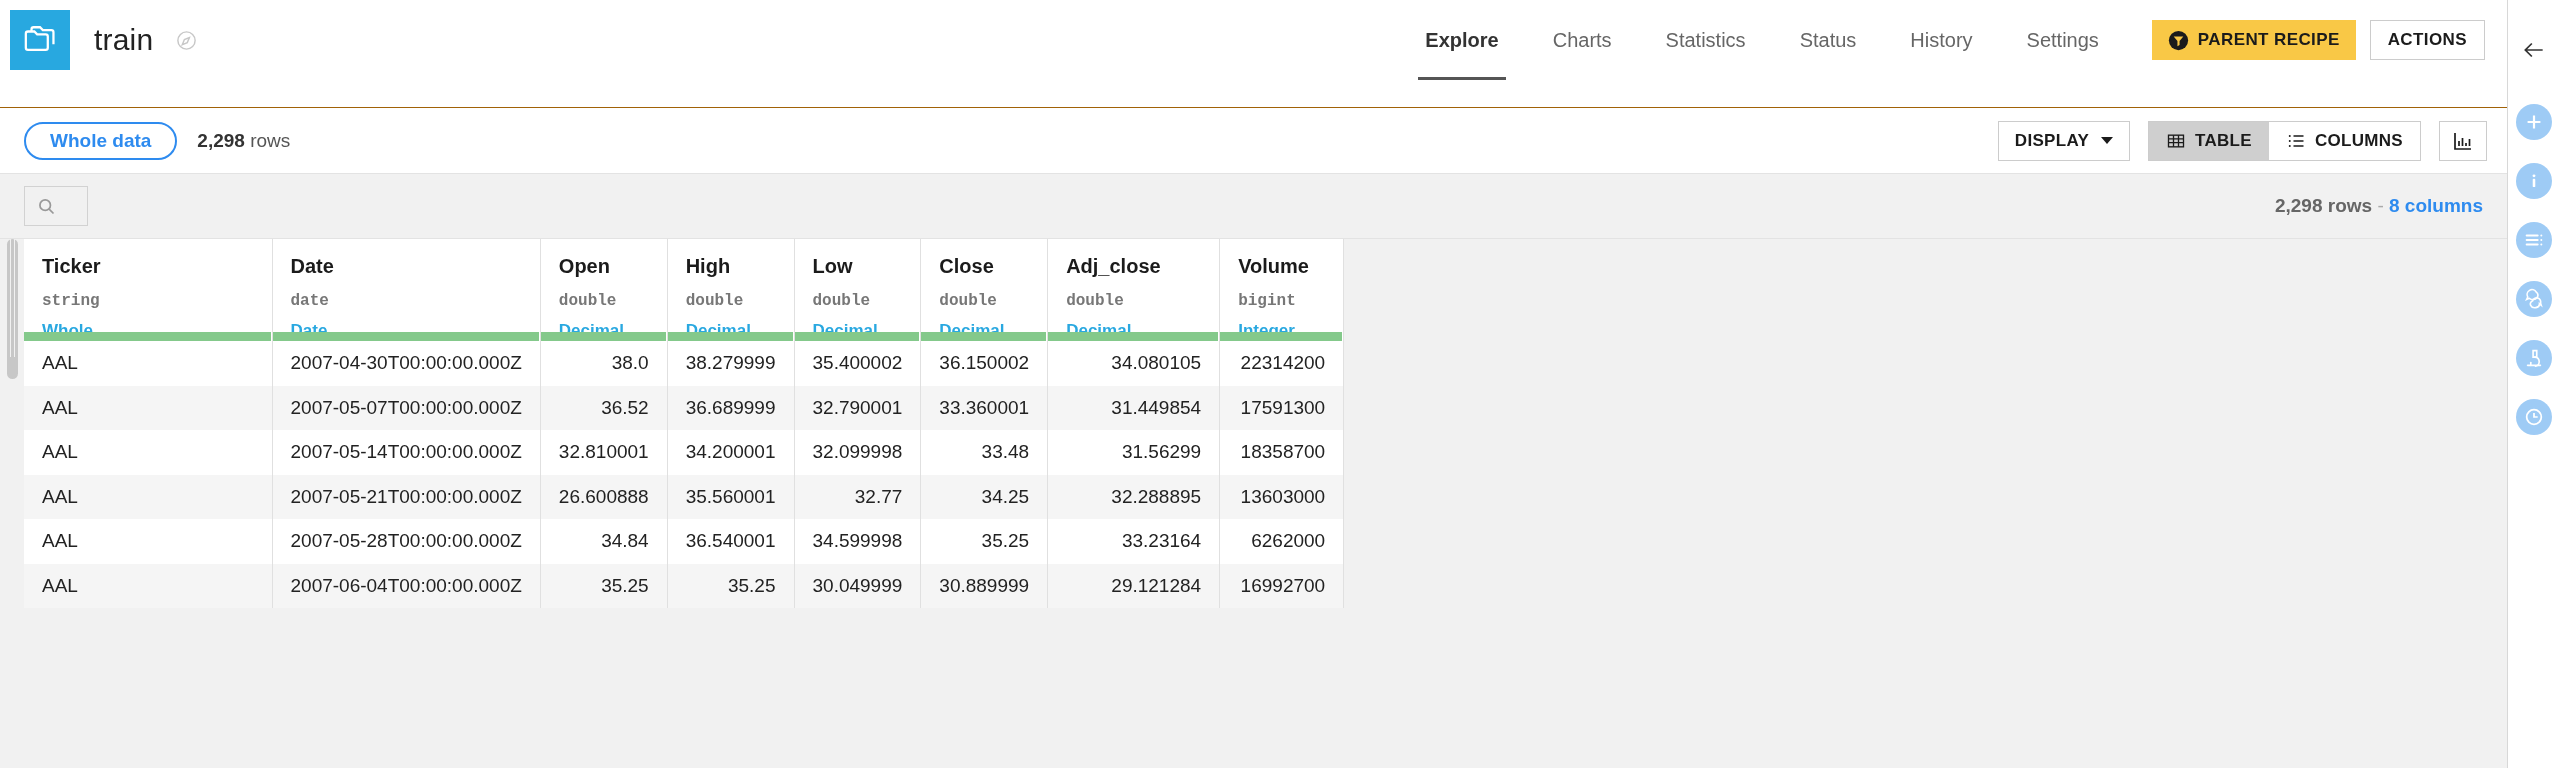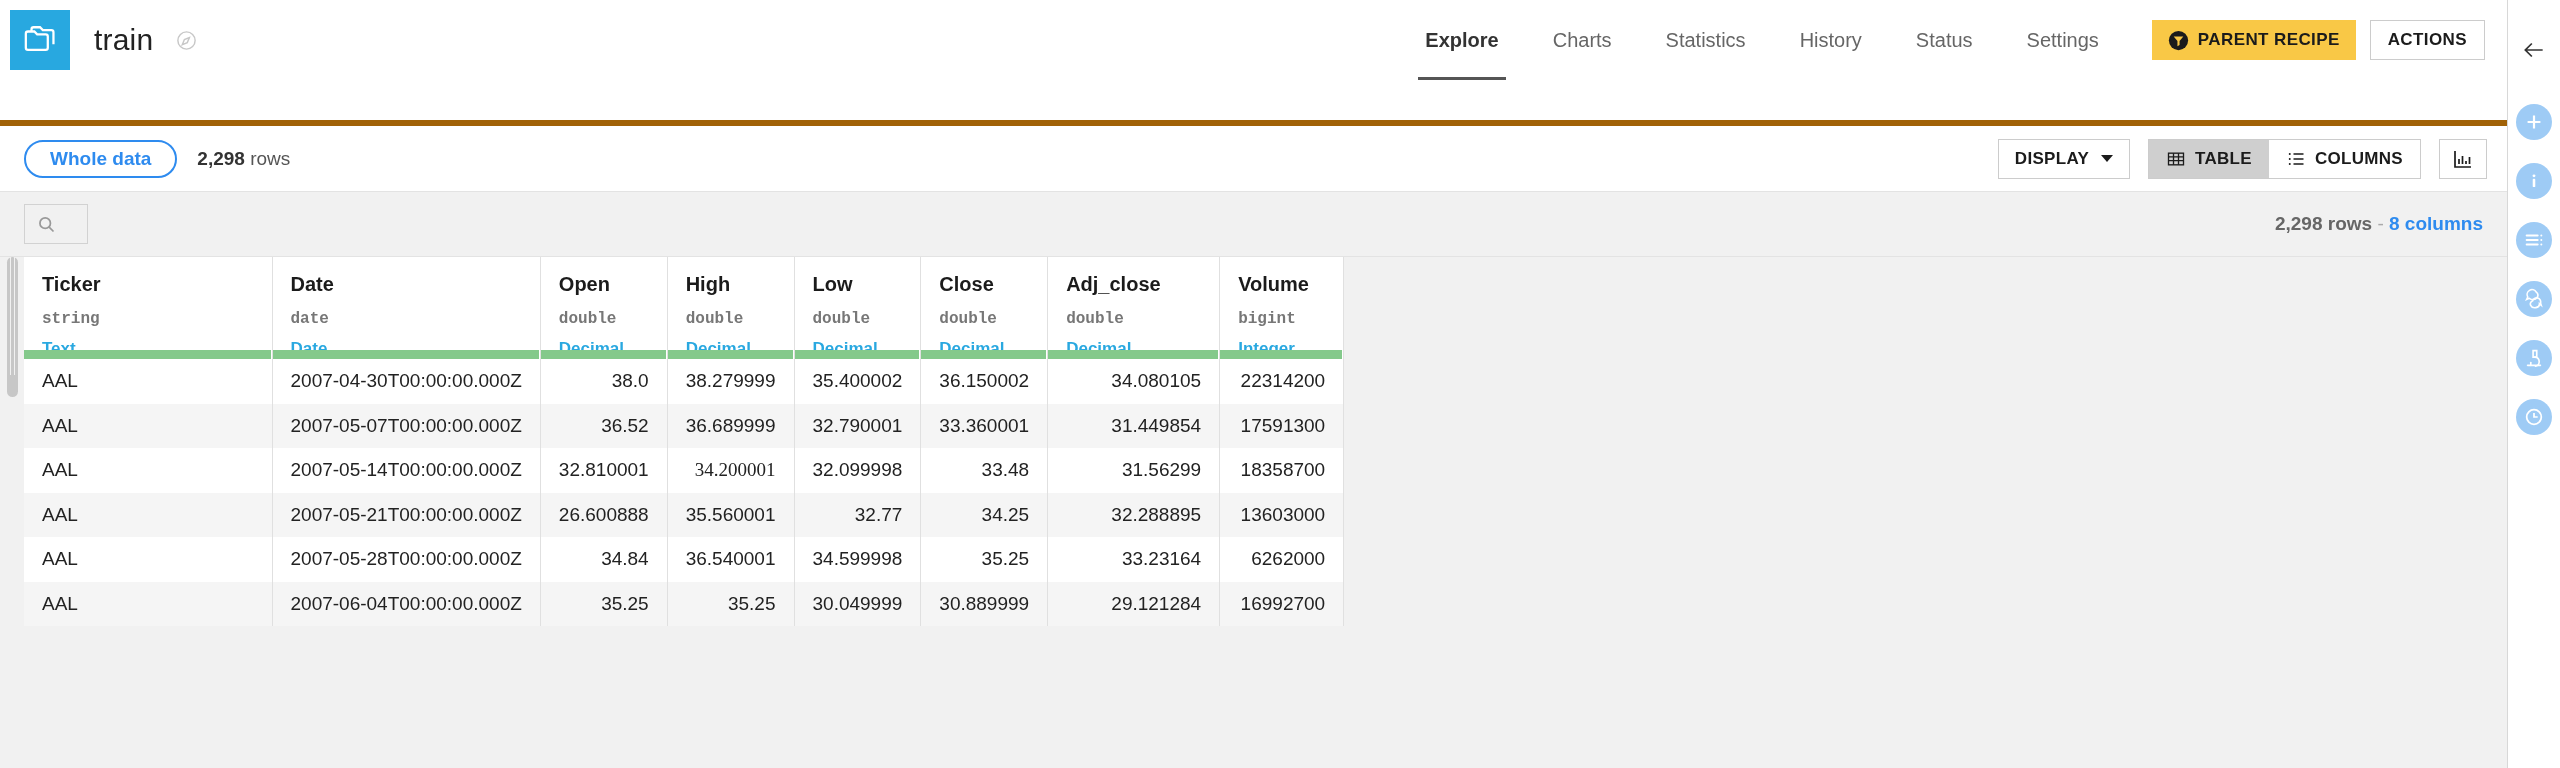--- a/index.html
+++ b/index.html
@@ -9,22 +9,22 @@
     font-family: "Liberation Sans", sans-serif;
     overflow: hidden;
   }
   #app { position: relative; width: 2560px; height: 768px; display: flex; }
 
   
   #main { width: 2507px; height: 768px; position: relative; background: #fff; }
 
   
   .header {
-    height: 126px; display: flex; align-items: stretch;
-    background: #ffffff; border-bottom: 6px solid #a16207;
+    height: 108px; display: flex; align-items: stretch;
+    background: #ffffff; border-bottom: 1px solid #a16207;
     position: relative;
   }
   .folder-badge {
     width: 60px; height: 60px; margin: 10px 0 0 10px;
     background: #28a8e0; display: flex; align-items: center; justify-content: center;
     flex: 0 0 auto;
   }
   .folder-badge svg { width: 34px; height: 34px; }
   .title-wrap { display: flex; align-items: center; padding-left: 24px; height: 80px; flex: 0 0 auto; }
   .ds-title { font-size: 30px; color: #222; font-weight: 400; letter-spacing: .2px; }
@@ -162,22 +162,22 @@
             <circle cx="12" cy="12" r="9"></circle>
             <path d="M15 9l-2.2 5.2L7.6 16.4 9.8 11z"></path>
           </svg>
         </span>
       </div>
 
       <div class="nav">
         <a class="nav-tab active">Explore</a>
         <a class="nav-tab">Charts</a>
         <a class="nav-tab">Statistics</a>
+        <a class="nav-tab">Status</a>
         <a class="nav-tab">History</a>
-        <a class="nav-tab">Status</a>
         <a class="nav-tab">Settings</a>
       </div>
 
       <div class="hdr-actions">
         <button class="btn-parent">
           <span style="display:flex">
             <svg viewBox="0 0 24 24" width="21" height="21">
                 <circle cx="12" cy="12" r="11" fill="#1b1b1b"></circle>
                 <path d="M6.5 7.5h11l-4.3 5v4.6l-2.4 1.4v-6z" fill="#f9c846"></path>
               </svg>
@@ -252,21 +252,21 @@
 
     <div class="tablewrap">
       <div class="table-left-edge"></div>
       <div class="vscroll"></div>
       <table id="grid" style="margin-left:24px;">
         <thead>
             <tr>
               <th style="width: 248px;">
                 <div class="colname">Ticker</div>
                 <div class="coltype">string</div>
-                <div class="colmeaning">Text</div>
+                <div class="colmeaning">Whole</div>
                 <div class="qbar" style="background: rgb(132, 201, 139);"></div>
               </th>
               <th style="width: 224px;">
                 <div class="colname">Date</div>
                 <div class="coltype">date</div>
                 <div class="colmeaning">Date</div>
                 <div class="qbar" style="background: rgb(132, 201, 139);"></div>
               </th>
               <th style="width: 124px;">
                 <div class="colname">Open</div>
@@ -324,21 +324,21 @@
               <td class="num" style="width: 124px;">36.689999</td>
               <td class="num" style="width: 124px;">32.790001</td>
               <td class="num" style="width: 124px;">33.360001</td>
               <td class="num" style="width: 172px;">31.449854</td>
               <td class="num" style="width: 124px;">17591300</td>
             </tr>
             <tr>
               <td style="width: 248px;">AAL</td>
               <td style="width: 224px;">2007-05-14T00:00:00.000Z</td>
               <td class="num" style="width: 124px;">32.810001</td>
-              <td class="num" style="width: 124px; font-family: Liberation Serif, serif;">34.200001</td>
+              <td class="num" style="width: 124px;">34.200001</td>
               <td class="num" style="width: 124px;">32.099998</td>
               <td class="num" style="width: 124px;">33.48</td>
               <td class="num" style="width: 172px;">31.56299</td>
               <td class="num" style="width: 124px;">18358700</td>
             </tr>
             <tr>
               <td style="width: 248px;">AAL</td>
               <td style="width: 224px;">2007-05-21T00:00:00.000Z</td>
               <td class="num" style="width: 124px;">26.600888</td>
               <td class="num" style="width: 124px;">35.560001</td>

